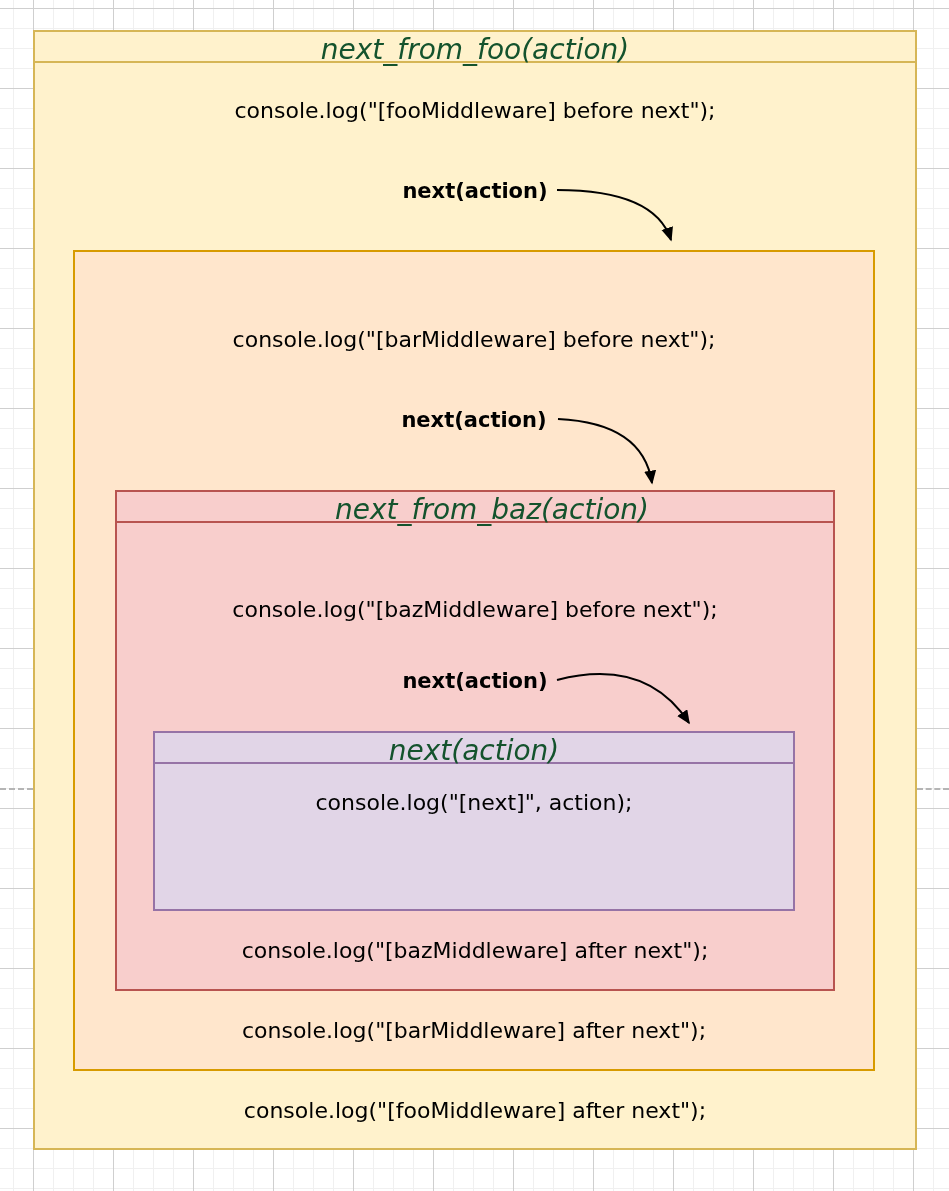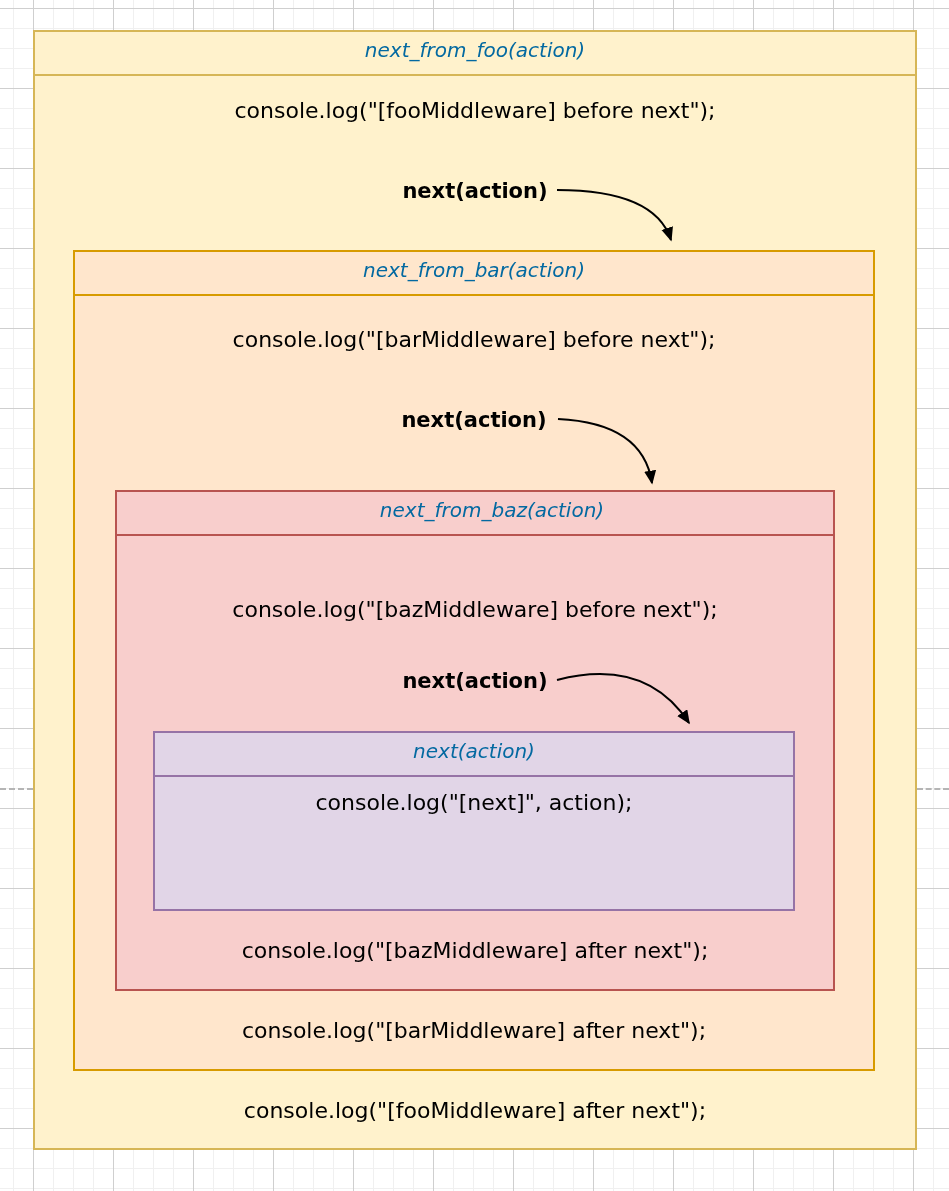--- a/index.html
+++ b/index.html
@@ -16,22 +16,22 @@
       linear-gradient(90deg, var(--grid-minor) 1px, transparent 1px);
     background-size:80px 80px,80px 80px,20px 20px,20px 20px;
     background-position:33px 8px;
   }
   .box{position:absolute;box-sizing:border-box;}
   .box-foo {left:33px;  top:30px;  width:884px; height:1120px; background:var(--foo-fill);  border:2px solid var(--foo-stroke);}
   .box-bar {left:38px;  top:218px; width:802px; height:821px;  background:var(--bar-fill);  border:2px solid var(--bar-stroke);}
   .box-baz {left:40px;  top:238px; width:720px; height:501px;  background:var(--baz-fill);  border:2px solid var(--baz-stroke);}
   .box-next{left:36px;  top:239px; width:642px; height:180px;  background:var(--next-fill); border:2px solid var(--next-stroke);}
   .title{
-    box-sizing:border-box;height:44px;line-height:36px;
-    text-align:center;font-style:italic;font-size:20px;color:#0369a1;
+    box-sizing:border-box;height:31px;line-height:36px;
+    text-align:center;font-style:italic;font-size:28px;color:#14532d;
   }
   .box-foo  > .title{border-bottom:2px solid var(--foo-stroke);}
   .box-bar  > .title{border-bottom:2px solid var(--bar-stroke);}
   .box-baz  > .title{border-bottom:2px solid var(--baz-stroke);padding-left:34px;}
   .box-next > .title{border-bottom:2px solid var(--next-stroke);}
   .tline{
     position:absolute;left:0;right:0;
     text-align:center;font-size:22px;line-height:26px;color:#000;
     white-space:nowrap;
   }
@@ -51,21 +51,20 @@
   <div class="page-break left"></div>
   <div class="page-break right"></div>
 
   <div class="box box-foo">
     <div class="title">next_from_foo(action)</div>
     <div class="tline" style="top:66px">console.log("[fooMiddleware] before next");</div>
     <div class="tline call" style="top:146px">next(action)</div>
     <div class="tline" style="top:1066px">console.log("[fooMiddleware] after next");</div>
 
     <div class="box box-bar">
-      <div class="title">next_from_bar(action)</div>
       <div class="tline" style="top:75px">console.log("[barMiddleware] before next");</div>
       <div class="tline call" style="top:155px">next(action)</div>
       <div class="tline" style="top:766px">console.log("[barMiddleware] after next");</div>
 
       <div class="box box-baz">
         <div class="title">next_from_baz(action)</div>
         <div class="tline" style="top:105px">console.log("[bazMiddleware] before next");</div>
         <div class="tline call" style="top:176px">next(action)</div>
         <div class="tline" style="top:446px">console.log("[bazMiddleware] after next");</div>
 

